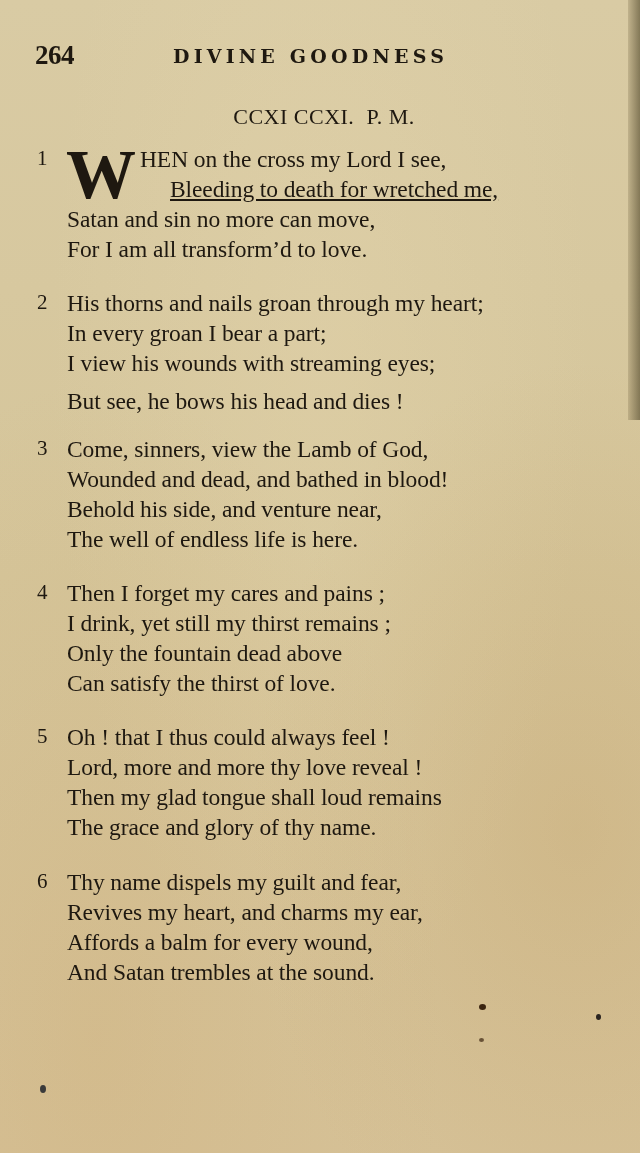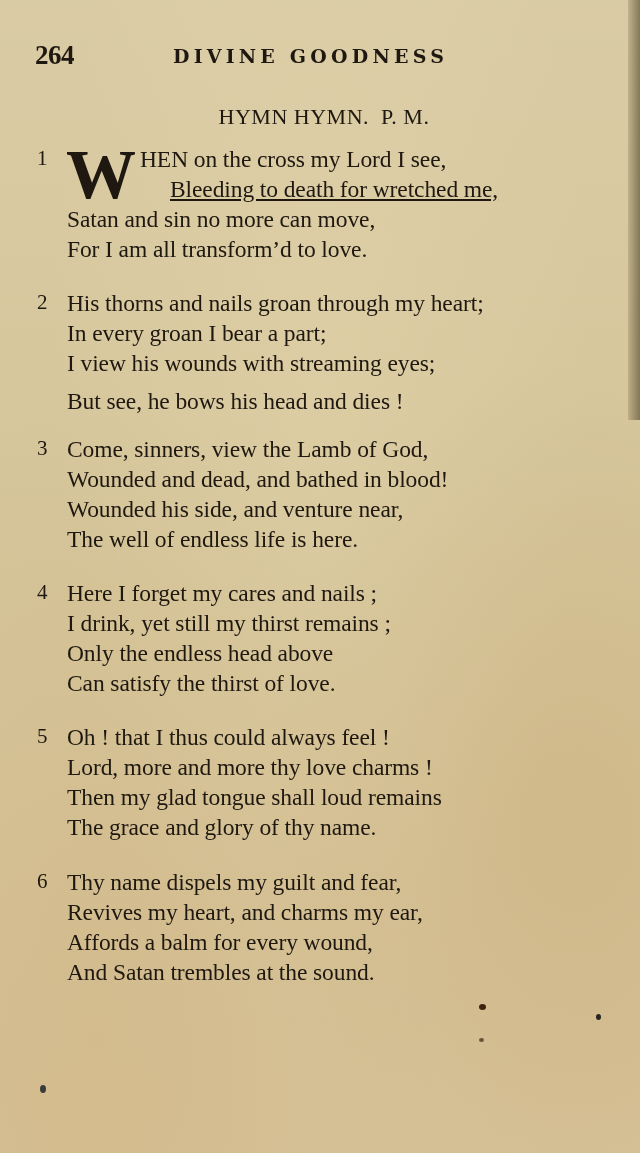--- a/index.html
+++ b/index.html
@@ -61,21 +61,21 @@
 
 <div class="page">
   <div class="spine-shadow"></div>
 
   <div class="running-head">
     <span class="page-number">264</span>
     <span class="section-title">DIVINE GOODNESS</span>
   </div>
 
   <div class="hymn-title">
-    <span>HYMN HYMN.</span>
+    <span>CCXI CCXI.</span>
     <span style="margin-left:6px">P. M.</span>
   </div>
 
   <div class="stanza" style="top:146px">
     <span class="stanza-number">1</span>
     <span class="dropcap">W</span>
     <span class="line first-line-rest" style="top:0">HEN on the cross my Lord I see,</span>
     <span class="line second-line-indent" style="top:30px">Bleeding to death for wretched me,</span>
     <span class="line" style="top:60px">Satan and sin no more can move,</span>
     <span class="line" style="top:90px">For I am all transform’d to love.</span>
@@ -86,36 +86,36 @@
     <span class="line" style="top:0">His thorns and nails groan through my heart;</span>
     <span class="line" style="top:30px">In every groan I bear a part;</span>
     <span class="line" style="top:60px">I view his wounds with streaming eyes;</span>
     <span class="line" style="top:98px">But see, he bows his head and dies !</span>
   </div>
 
   <div class="stanza" style="top:436px">
     <span class="stanza-number">3</span>
     <span class="line" style="top:0">Come, sinners, view the Lamb of God,</span>
     <span class="line" style="top:30px">Wounded and dead, and bathed in blood!</span>
-    <span class="line" style="top:60px">Wounded his side, and venture near,</span>
+    <span class="line" style="top:60px">Behold his side, and venture near,</span>
     <span class="line" style="top:90px">The well of endless life is here.</span>
   </div>
 
   <div class="stanza" style="top:580px">
     <span class="stanza-number">4</span>
-    <span class="line" style="top:0">Here I forget my cares and nails ;</span>
+    <span class="line" style="top:0">Then I forget my cares and pains ;</span>
     <span class="line" style="top:30px">I drink, yet still my thirst remains ;</span>
-    <span class="line" style="top:60px">Only the endless head above</span>
+    <span class="line" style="top:60px">Only the fountain dead above</span>
     <span class="line" style="top:90px">Can satisfy the thirst of love.</span>
   </div>
 
   <div class="stanza" style="top:724px">
     <span class="stanza-number">5</span>
     <span class="line" style="top:0">Oh ! that I thus could always feel !</span>
-    <span class="line" style="top:30px">Lord, more and more thy love charms !</span>
+    <span class="line" style="top:30px">Lord, more and more thy love reveal !</span>
     <span class="line" style="top:60px">Then my glad tongue shall loud remains</span>
     <span class="line" style="top:90px">The grace and glory of thy name.</span>
   </div>
 
   <div class="stanza" style="top:869px">
     <span class="stanza-number">6</span>
     <span class="line" style="top:0">Thy name dispels my guilt and fear,</span>
     <span class="line" style="top:30px">Revives my heart, and charms my ear,</span>
     <span class="line" style="top:60px">Affords a balm for every wound,</span>
     <span class="line" style="top:90px">And Satan trembles at the sound.</span>

